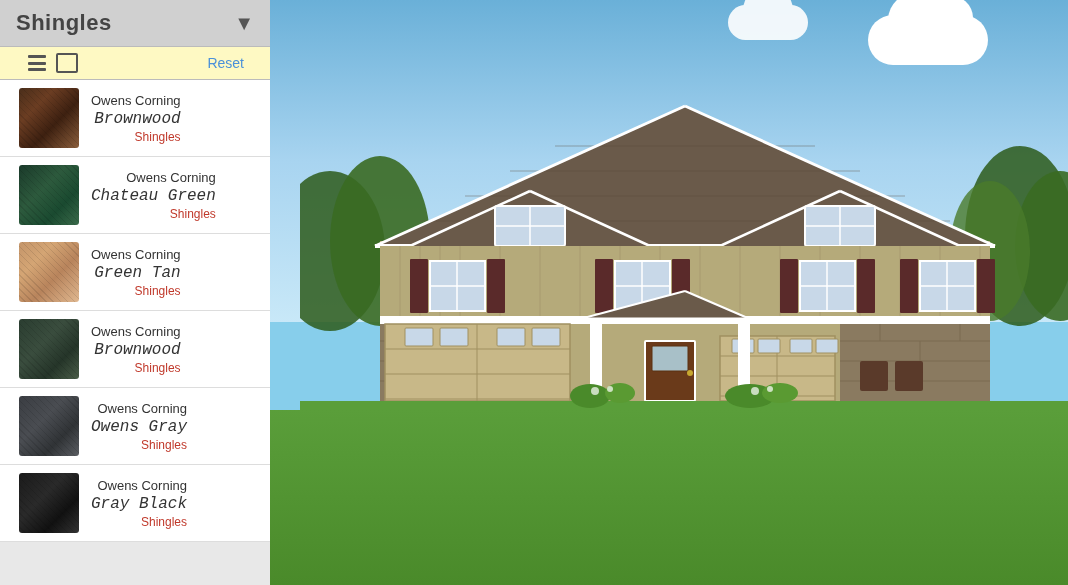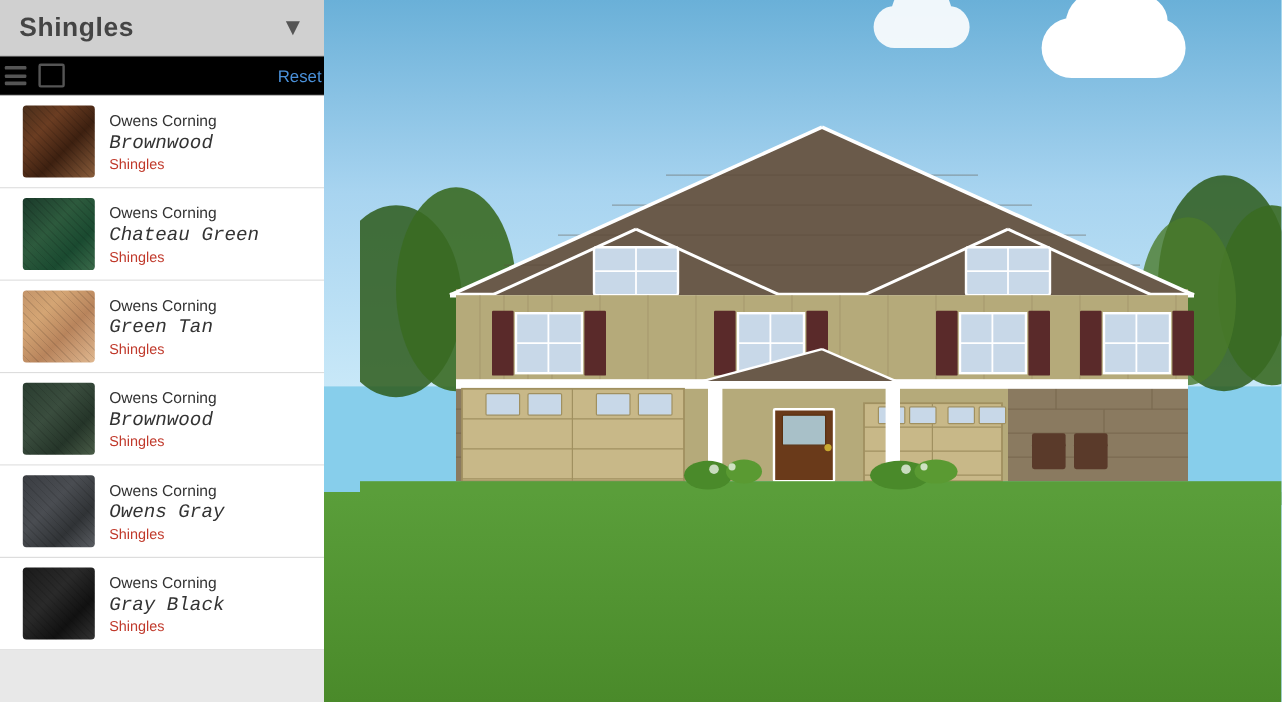--- a/index.html
+++ b/index.html
@@ -7,20 +7,21 @@
 
     
     .left-panel {
       width: 270px;
       min-width: 270px;
       height: 585px;
       background: #e8e8e8;
       display: flex;
       flex-direction: column;
       overflow: hidden;
+      text-align: right;
     }
 
     .panel-header {
       background: #d0d0d0;
       display: flex;
       align-items: center;
       justify-content: space-between;
       padding: 10px 16px;
       border-bottom: 1px solid #bbb;
     }
@@ -32,24 +33,24 @@
       letter-spacing: 0.5px;
     }
 
     .chevron-icon {
       font-size: 20px;
       color: #555;
       cursor: pointer;
     }
 
     .toolbar {
-      background: #000000;
+      background: #fef9c3;
       display: flex;
       align-items: center;
-      padding: 6px 2px;
+      padding: 6px 26px;
       gap: 8px;
       border-bottom: 1px solid #bbb;
     }
 
     .view-icon {
       width: 22px;
       height: 20px;
       cursor: pointer;
       display: flex;
       flex-direction: column;

